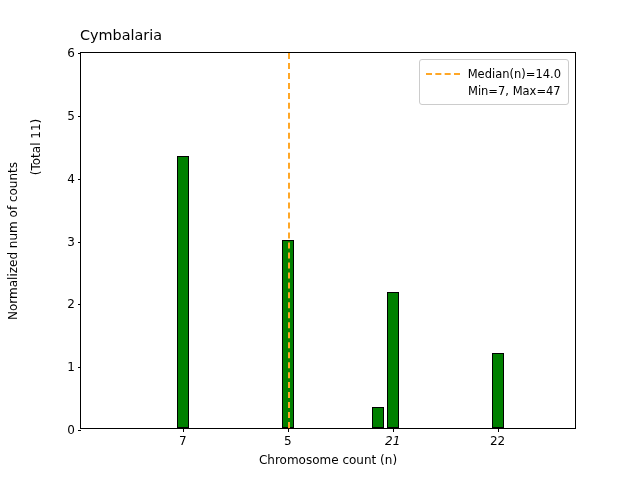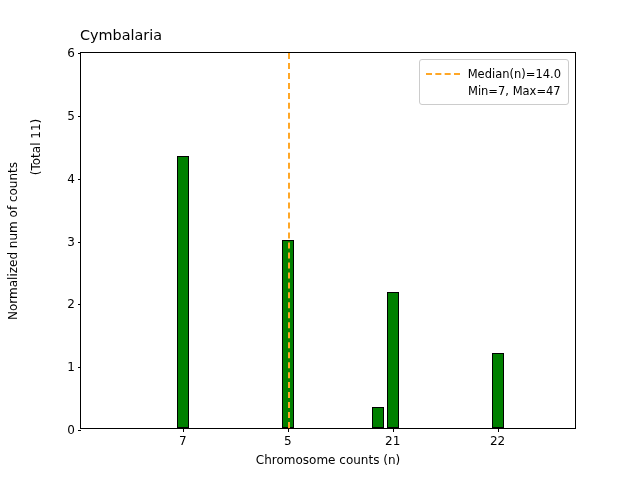--- a/index.html
+++ b/index.html
@@ -224,33 +224,33 @@
         <div class="ytick-label" style="top: 62.8333px;">5</div>
         <div class="ytick-mark" style="top: 0px;"></div>
         <div class="ytick-label" style="top: 0px;">6</div>
       </div>
     <div id="xticks-layer">
         <div class="xtick-mark" style="left: 101.897px;"></div>
         <div class="xtick-label" style="left: 101.897px;">7</div>
         <div class="xtick-mark" style="left: 206.792px;"></div>
         <div class="xtick-label" style="left: 206.792px;">5</div>
         <div class="xtick-mark" style="left: 311.686px;"></div>
-        <div class="xtick-label" style="left: 311.686px;">21</div>
+        <div class="xtick-label" style="left: 311.686px; font-style: italic;">21</div>
         <div class="xtick-mark" style="left: 416.58px;"></div>
         <div class="xtick-label" style="left: 416.58px;">22</div>
       </div>
 
     <div id="legend">
       <div class="legend-row">
         <span class="legend-swatch"></span>
         <span class="legend-text">Median(n)=14.0</span>
       </div>
       <div class="legend-row">
         <span class="legend-swatch blank"></span>
         <span class="legend-text">Min=7, Max=47</span>
       </div>
     </div>
 
   </div>
 
-  <div id="xlabel">Chromosome counts (n)</div>
+  <div id="xlabel">Chromosome count (n)</div>
 
 </div>
 
 </body></html>

